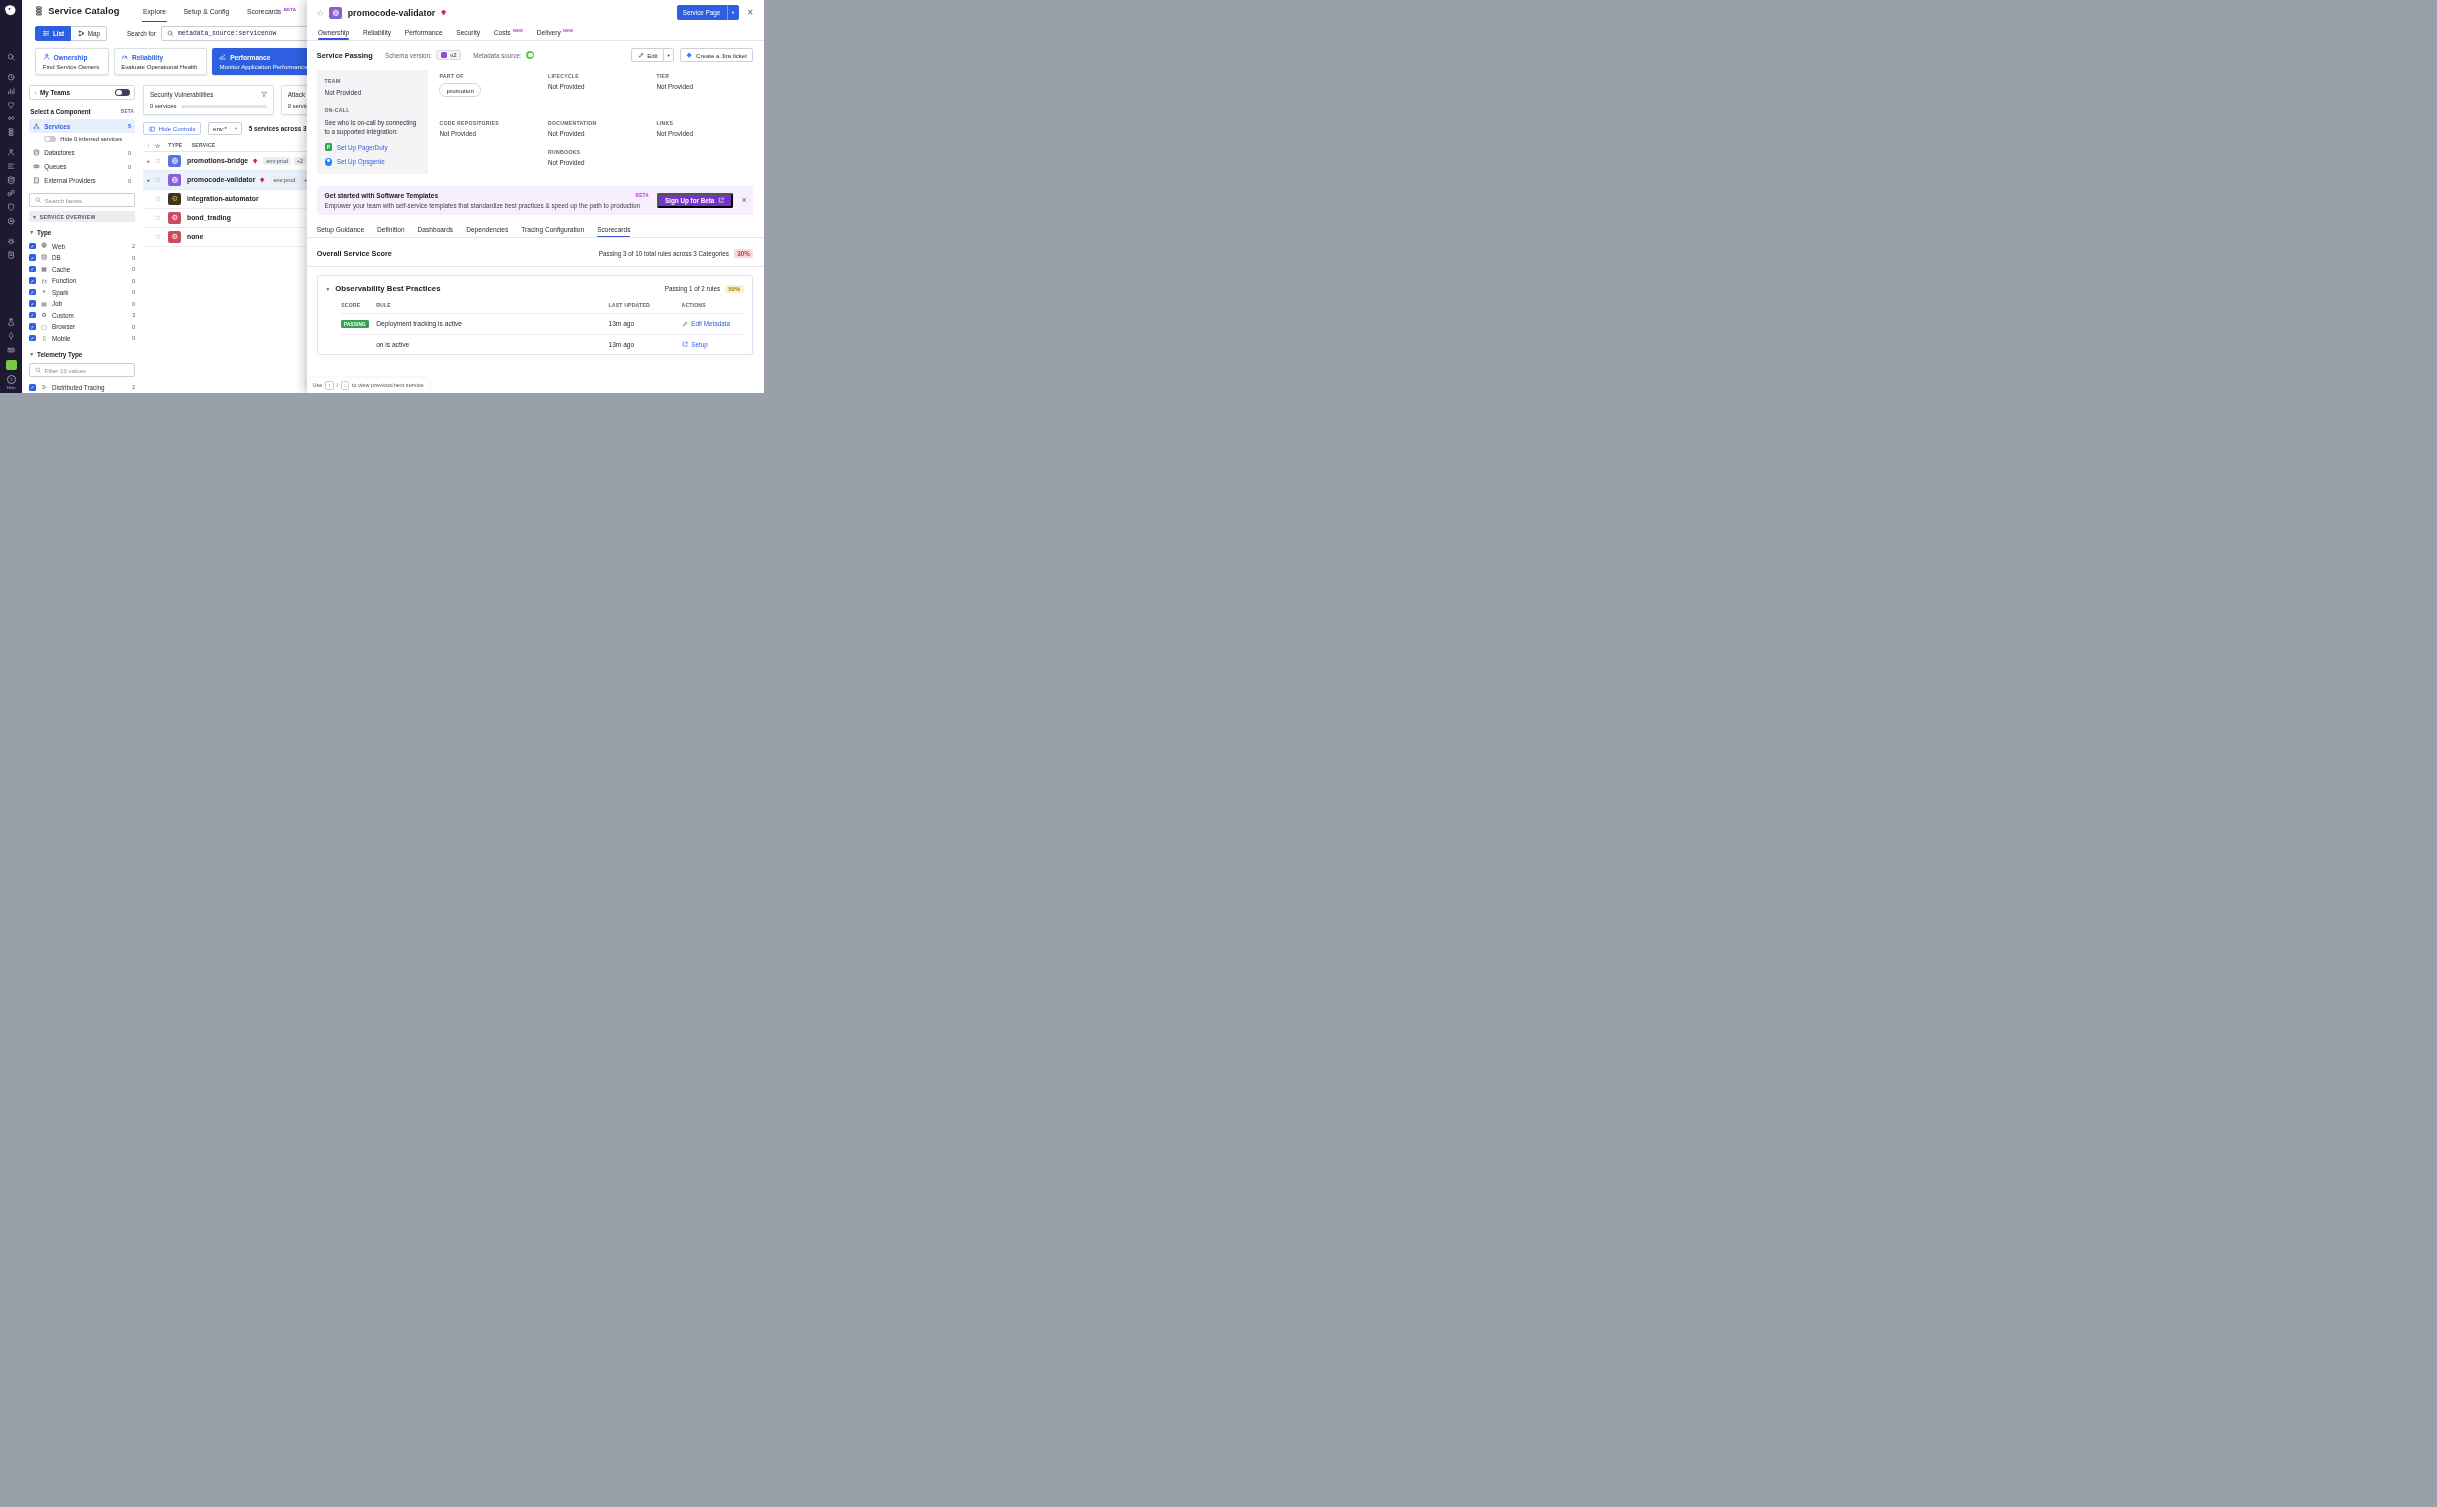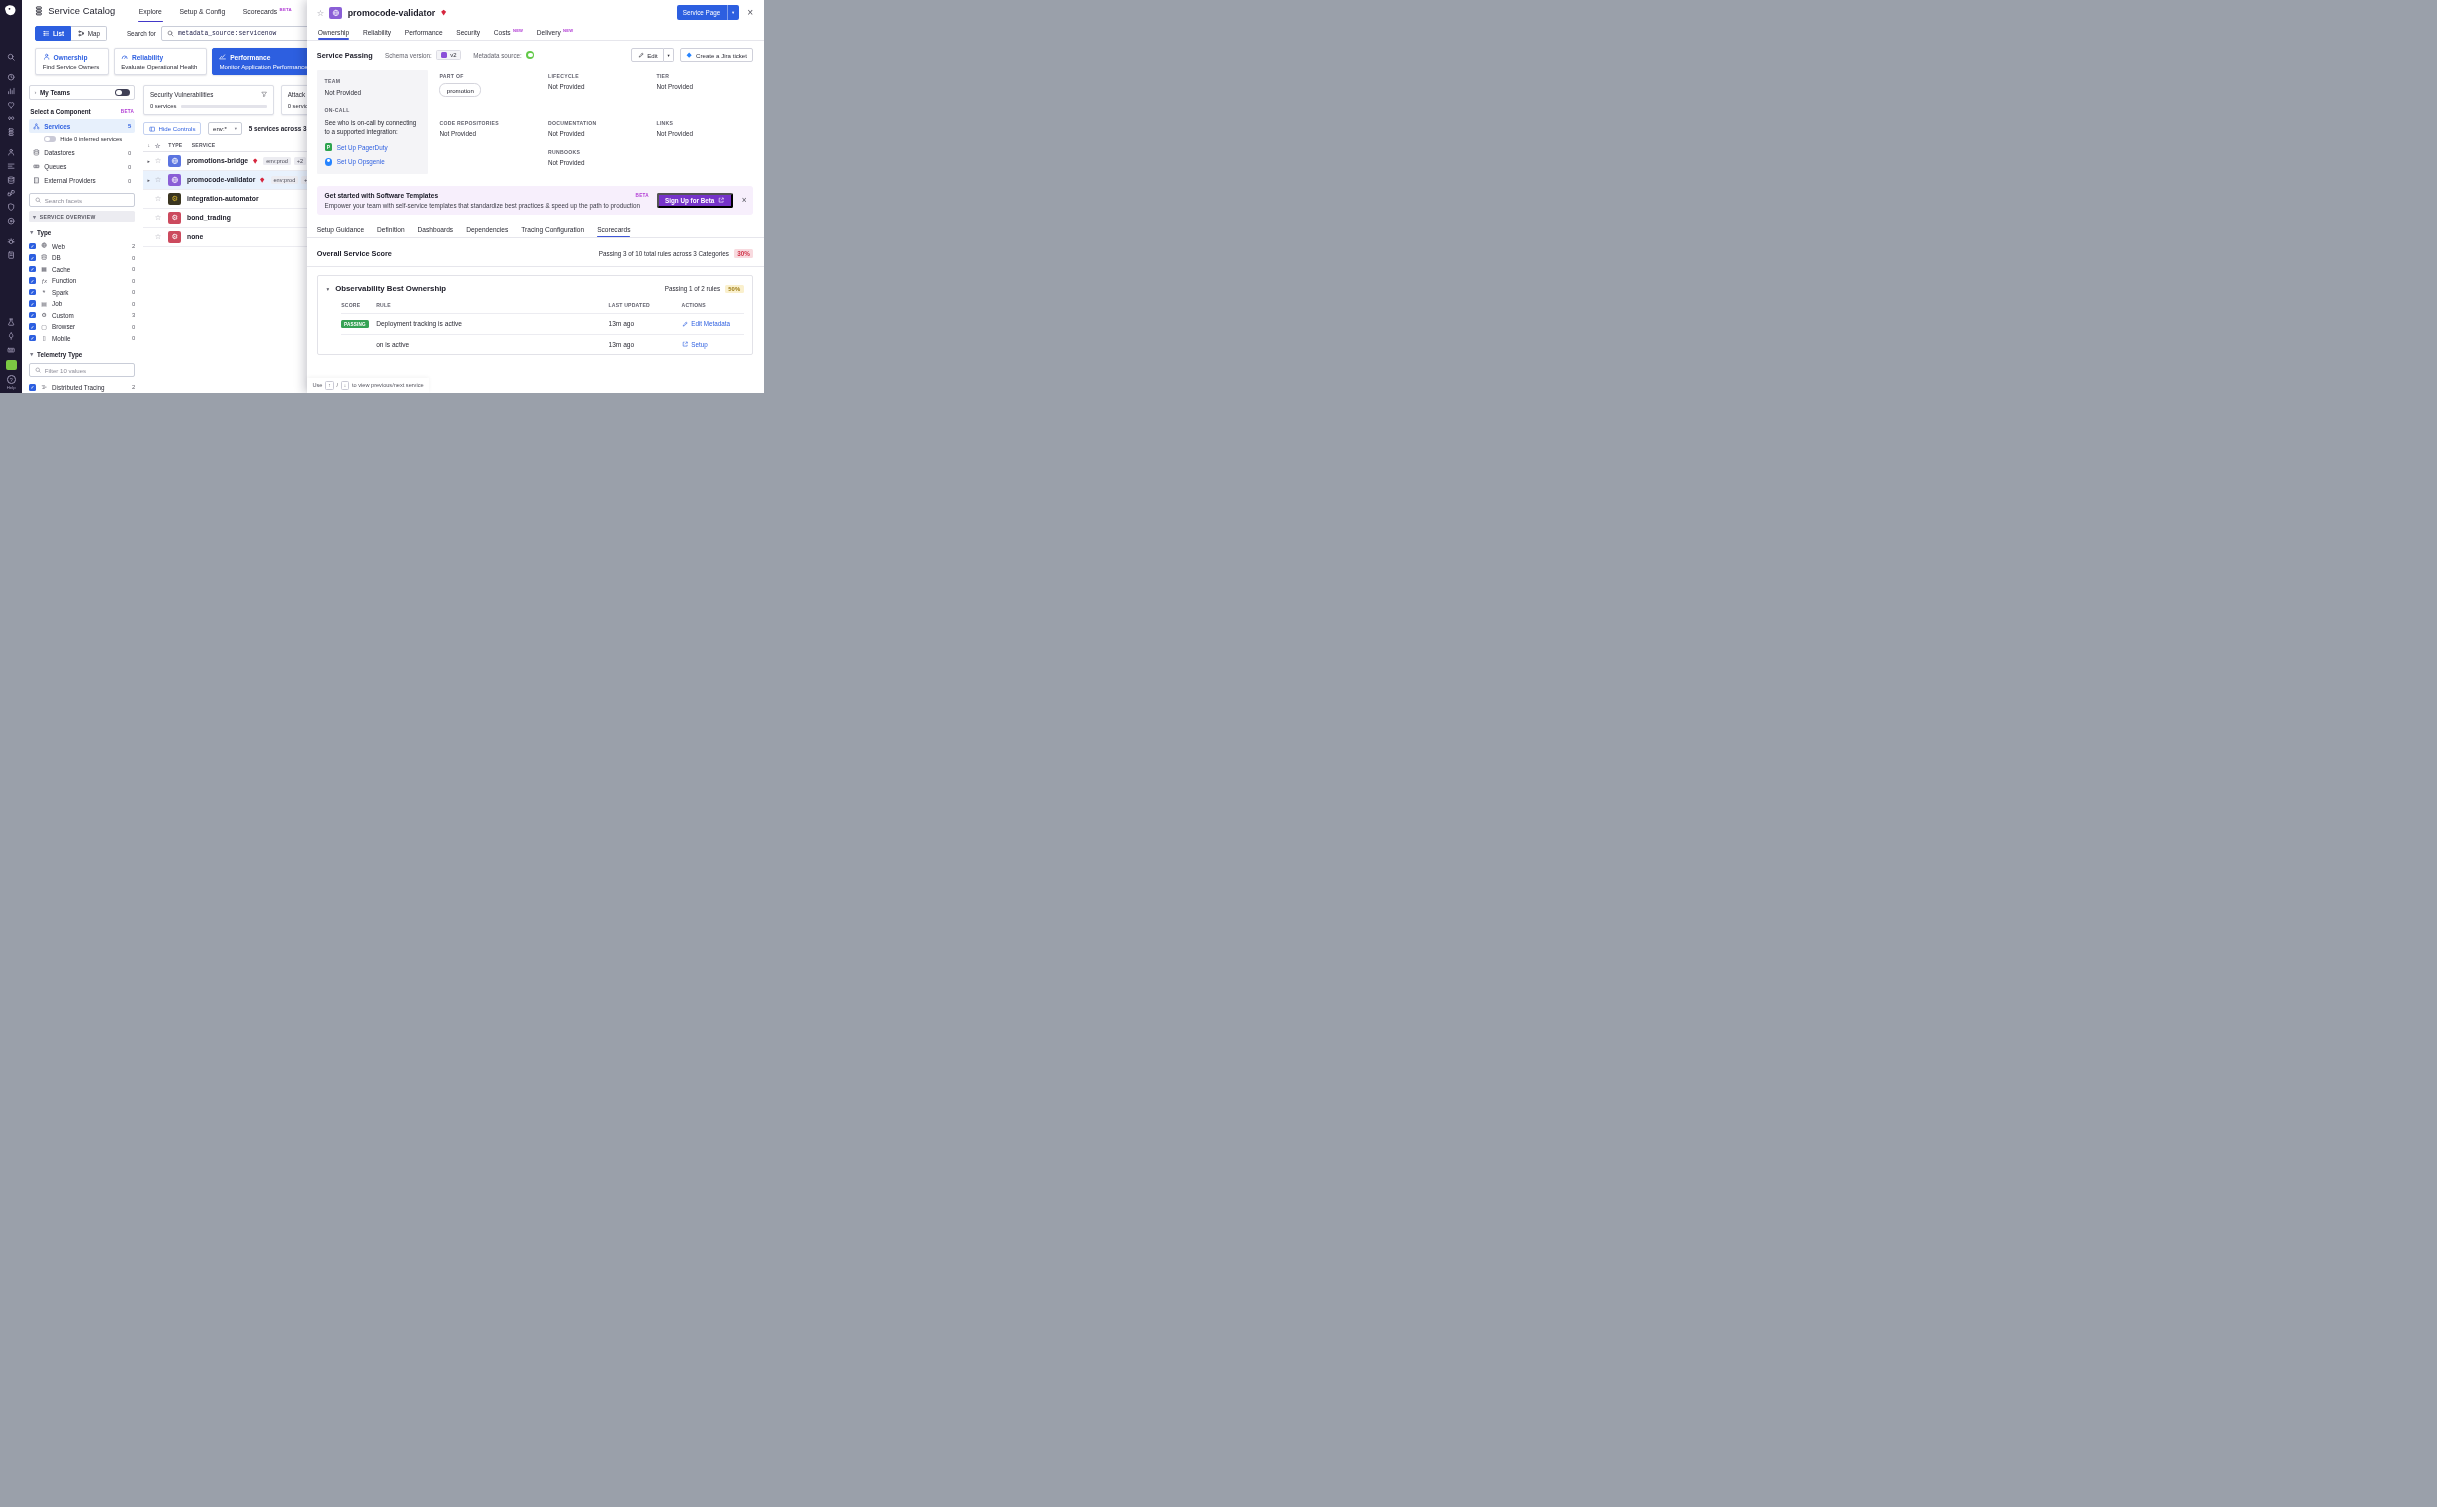--- a/index.html
+++ b/index.html
@@ -15,21 +15,21 @@
   .nav-bottom{margin-top:auto;display:flex;flex-direction:column;align-items:center}
   .mascot{width:10.7px;height:10.7px;border-radius:2px;background:#7bc843;margin:2.9px 0 4.9px}
   .helpbox{display:flex;flex-direction:column;align-items:center;color:#a39dba;font-size:4.4px;gap:1px;cursor:pointer}
   .helpq{width:8.8px;height:8.8px;border:0.7px solid #a39dba;border-radius:50%;display:flex;align-items:center;justify-content:center;font-size:5.4px}
 
   
   .main{position:absolute;left:22.4px;top:0;right:0;bottom:0;z-index:1}
   .topbar{display:flex;align-items:center;height:22.4px;padding-left:11.7px}
   .title-ic{color:#1b1b27;display:flex}
   .title-ic svg{width:9.8px;height:9.8px;stroke:currentColor;fill:none;stroke-width:1.5}
-  .topbar h1{font-size:9.3px;margin-left:4.4px;font-weight:400;letter-spacing:0.1px}
+  .topbar h1{font-size:9.3px;margin-left:4.4px;font-weight:700;letter-spacing:0.1px}
   .tabs{display:flex;height:22.4px;margin-left:23.4px;gap:17.6px}
   .tab{display:flex;align-items:center;font-size:6.8px;color:#2b2b35;position:relative;cursor:pointer}
   .tab.active{font-weight:400}
   .tab.active::after{content:"";position:absolute;left:-1px;right:-1px;bottom:0;height:1.5px;background:#4238c8;border-radius:1px}
   .beta-sup{font-size:4.4px;color:#b03ad4;font-weight:700;margin-left:2.4px;transform:translateY(-2.4px);letter-spacing:0.2px}
 
   .toolbar{display:flex;align-items:center;padding:3.4px 0 3.4px 13px}
   .segmented{display:flex}
   .seg{display:flex;align-items:center;gap:3.4px;height:15px;padding:0 6.3px;font-size:6.3px;border:0.5px solid #c9cdd8;background:#fff;color:#2b2b35;cursor:pointer}
   .seg svg{width:6.8px;height:6.8px;stroke:currentColor;fill:none;stroke-width:1.5;stroke-linecap:round}
@@ -839,21 +839,21 @@
       <div class="score-right">
         <span>Passing 3 of 10 total rules across 3 Categories</span>
         <span class="pct red">30%</span>
       </div>
     </div>
     <div class="d-divider"></div>
 
     <div class="cat-card">
       <div class="cat-head">
         <span class="cat-chev">▾</span>
-        <span class="cat-title">Observability Best Ownership</span>
+        <span class="cat-title">Observability Best Practices</span>
         <div class="cat-right">
           <span>Passing 1 of 2 rules</span>
           <span class="pct yellow sm">50%</span>
         </div>
       </div>
       <div class="rule-table">
         <div class="rt-head">
           <span class="c-score">SCORE</span>
           <span class="c-rule">RULE</span>
           <span class="c-upd">LAST UPDATED</span>

